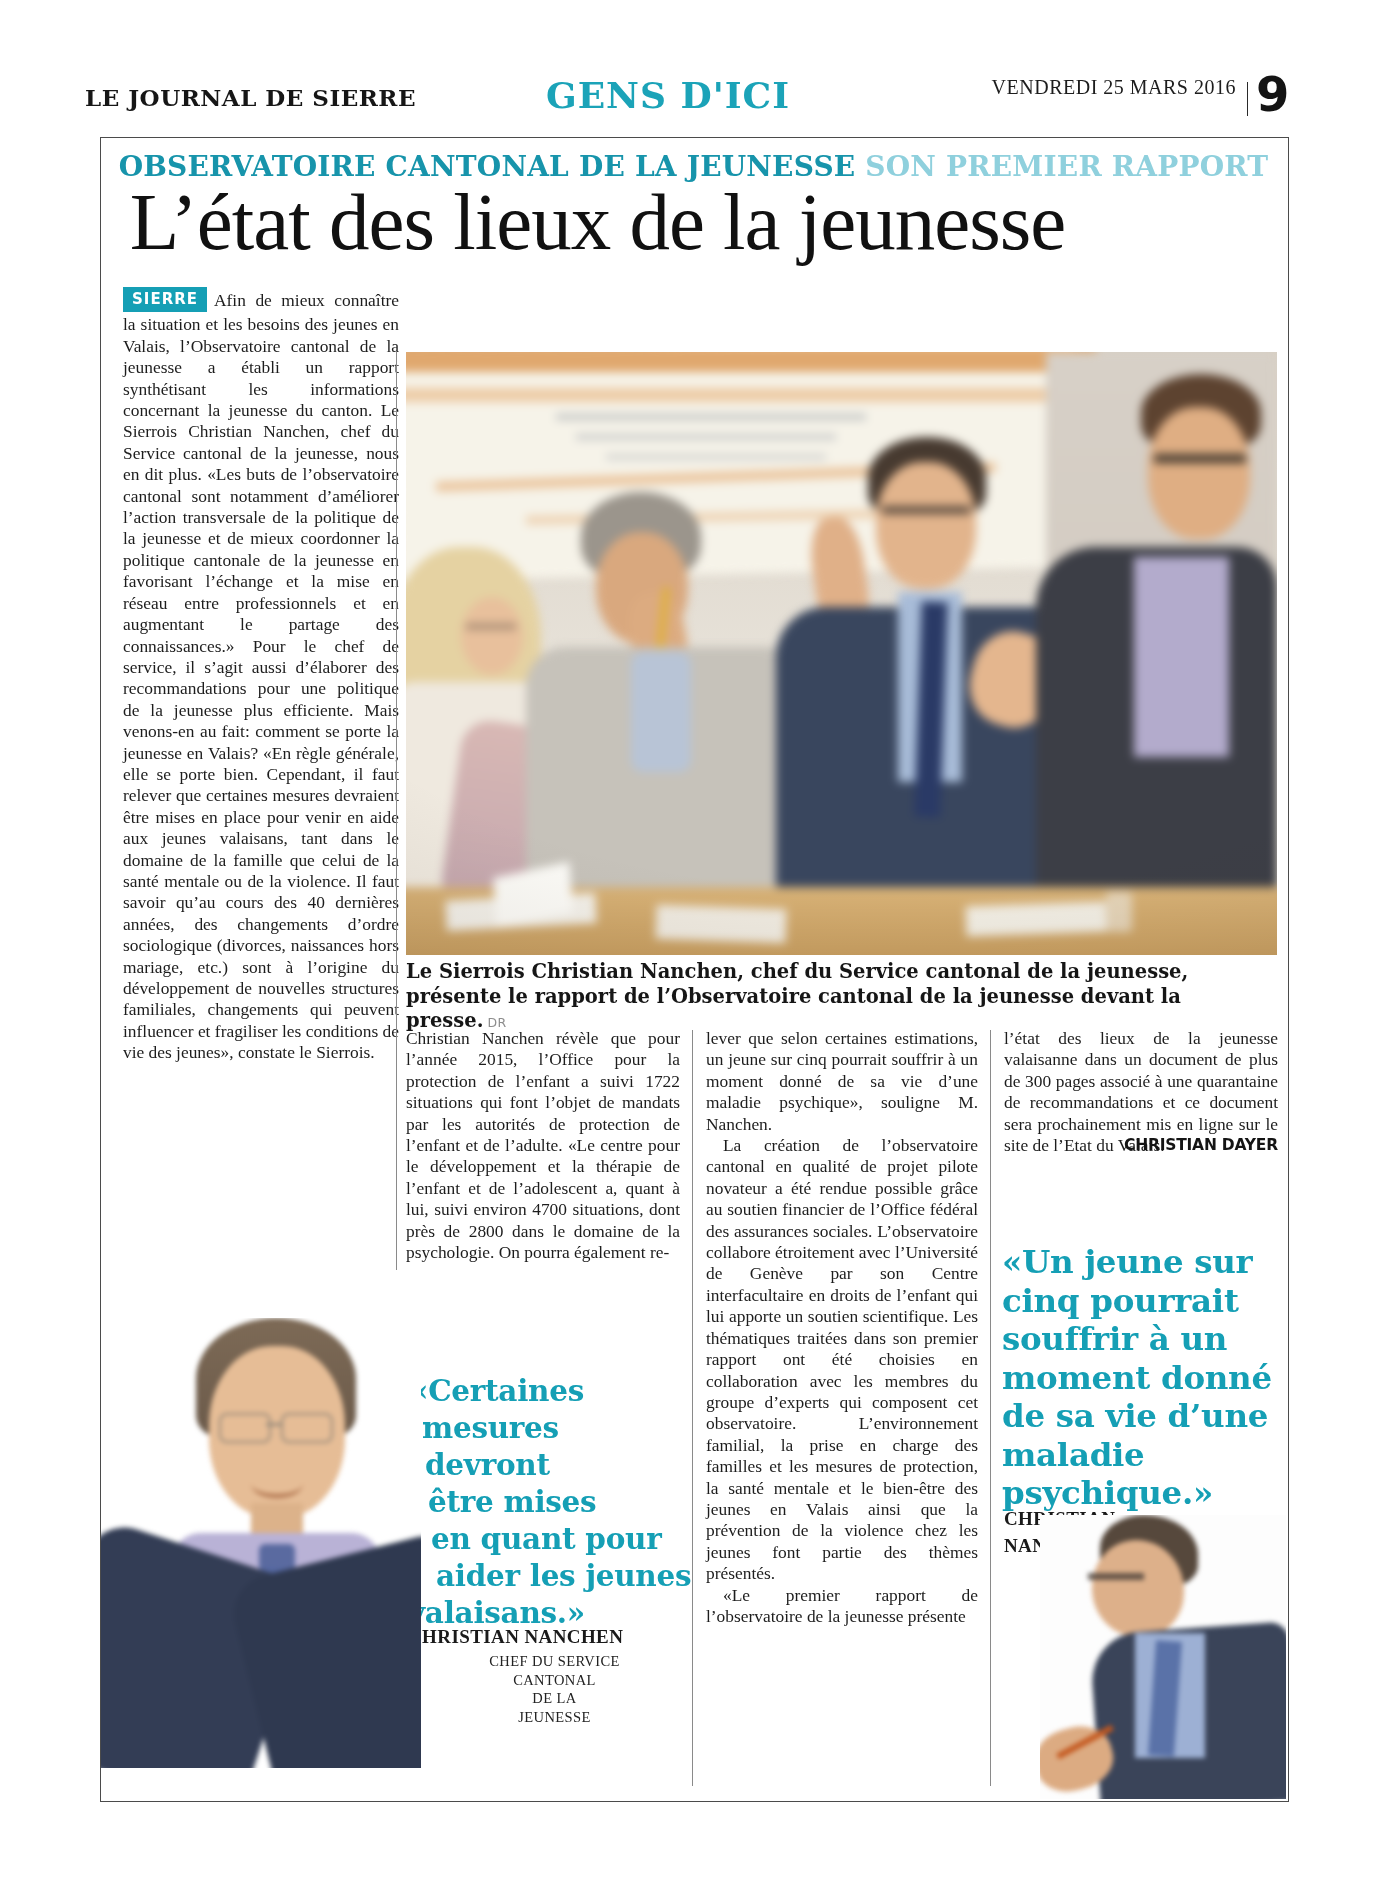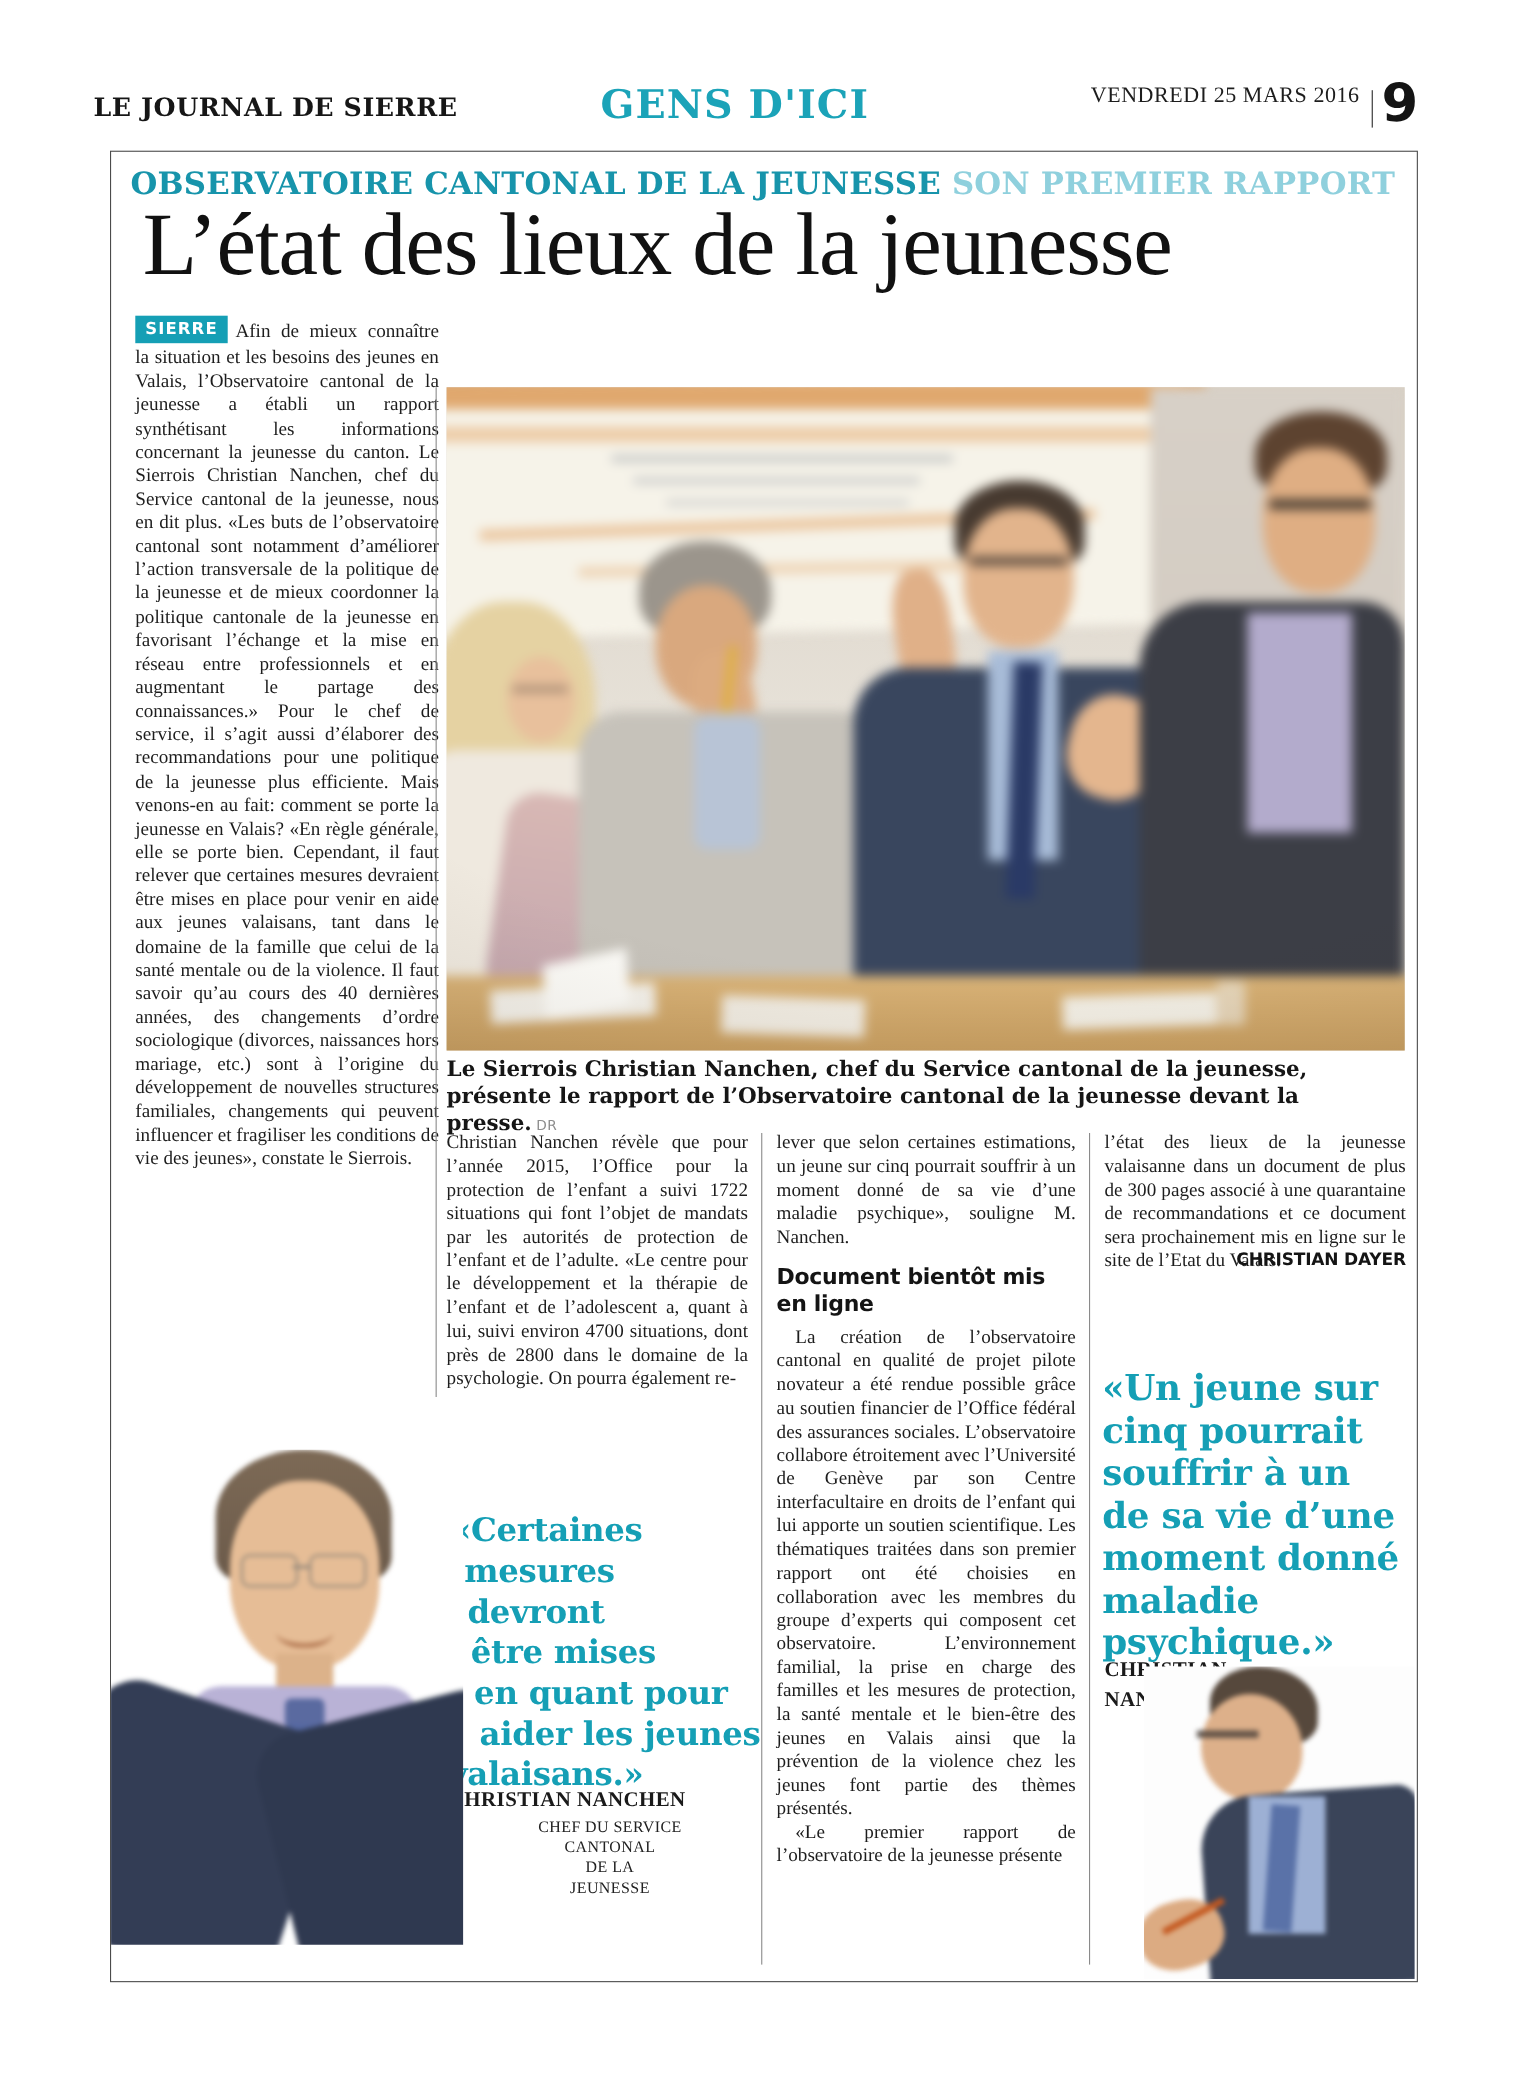--- a/index.html
+++ b/index.html
@@ -137,21 +137,20 @@
 </div>
 
 <div class="abs caption"><span>Le Sierrois Christian Nanchen, chef du Service cantonal de la jeunesse, présente le rapport de l’Observatoire cantonal de la jeunesse devant la presse.</span><span class="credit">DR</span></div>
 
 <div class="abs bodytext col2">
   <p>Christian Nanchen révèle que pour l’année 2015, l’Office pour la protection de l’enfant a suivi 1722 situations qui font l’objet de mandats par les autorités de protection de l’enfant et de l’adulte. «Le centre pour le développement et la thérapie de l’enfant et de l’adolescent a, quant à lui, suivi environ 4700 situations, dont près de 2800 dans le domaine de la psychologie. On pourra également re-</p>
 </div>
 
 <div class="abs bodytext col3">
   <p>lever que selon certaines estimations, un jeune sur cinq pourrait souffrir à un moment donné de sa vie d’une maladie psychique», souligne M. Nanchen.</p>
-  <p class="subhead">Document bientôt mis en ligne</p>
   <p class="indent">La création de l’observatoire cantonal en qualité de projet pilote novateur a été rendue possible grâce au soutien financier de l’Office fédéral des assurances sociales. L’observatoire collabore étroitement avec l’Université de Genève par son Centre interfacultaire en droits de l’enfant qui lui apporte un soutien scientifique. Les thématiques traitées dans son premier rapport ont été choisies en collaboration avec les membres du groupe d’experts qui composent cet observatoire. L’environnement familial, la prise en charge des familles et les mesures de protection, la santé mentale et le bien-être des jeunes en Valais ainsi que la prévention de la violence chez les jeunes font partie des thèmes présentés.</p>
   <p class="indent">«Le premier rapport de l’observatoire de la jeunesse présente</p>
 </div>
 
 <div class="abs bodytext col4">
   <p>l’état des lieux de la jeunesse valaisanne dans un document de plus de 300 pages associé à une quarantaine de recommandations et ce document sera prochainement mis en ligne sur le site de l’Etat du Valais.</p>
   <p class="byline">CHRISTIAN DAYER</p>
 </div>
 
 <div class="abs pq pq-left">
@@ -168,22 +167,22 @@
   <div>CHEF DU SERVICE</div>
   <div>CANTONAL</div>
   <div>DE LA</div>
   <div>JEUNESSE</div>
 </div>
 
 <div class="abs pq pq-right">
   <div>«Un jeune sur</div>
   <div>cinq pourrait</div>
   <div>souffrir à un</div>
+  <div>moment donné</div>
   <div>de sa vie d’une</div>
-  <div>moment donné</div>
   <div>maladie</div>
   <div>psychique.»</div>
 </div>
 <div class="abs quote-author-right">
   <div>CHRISTIAN</div>
   <div>NANCHEN</div>
 </div>
 
 <div class="abs photo portrait">
   <div class="art">

